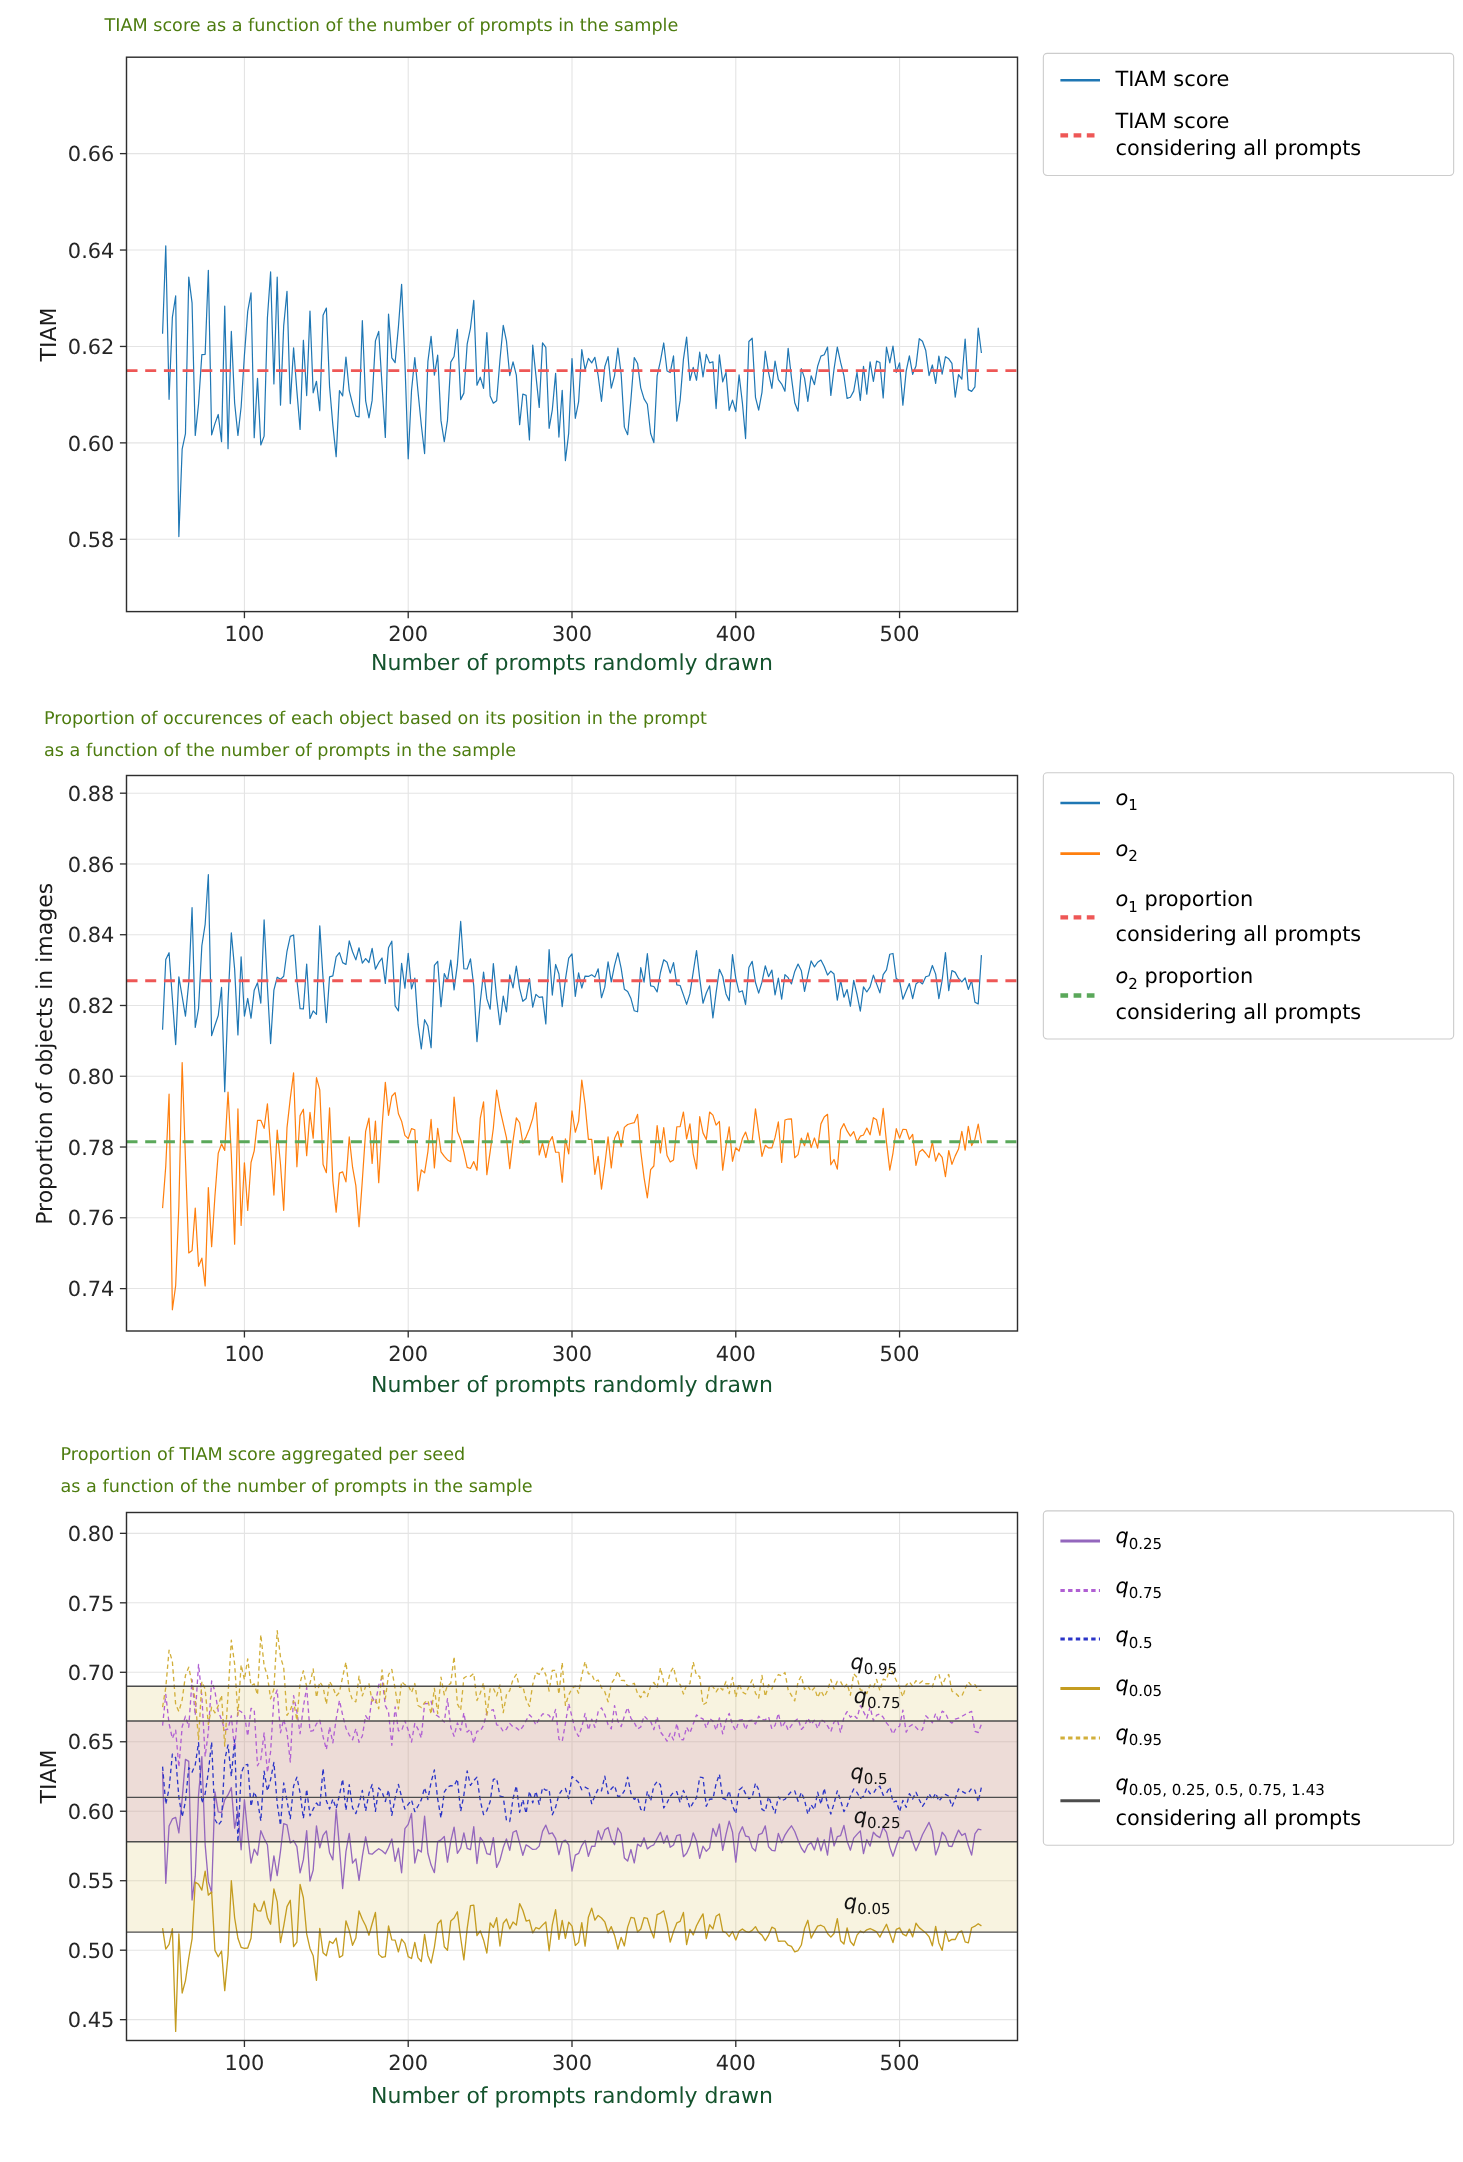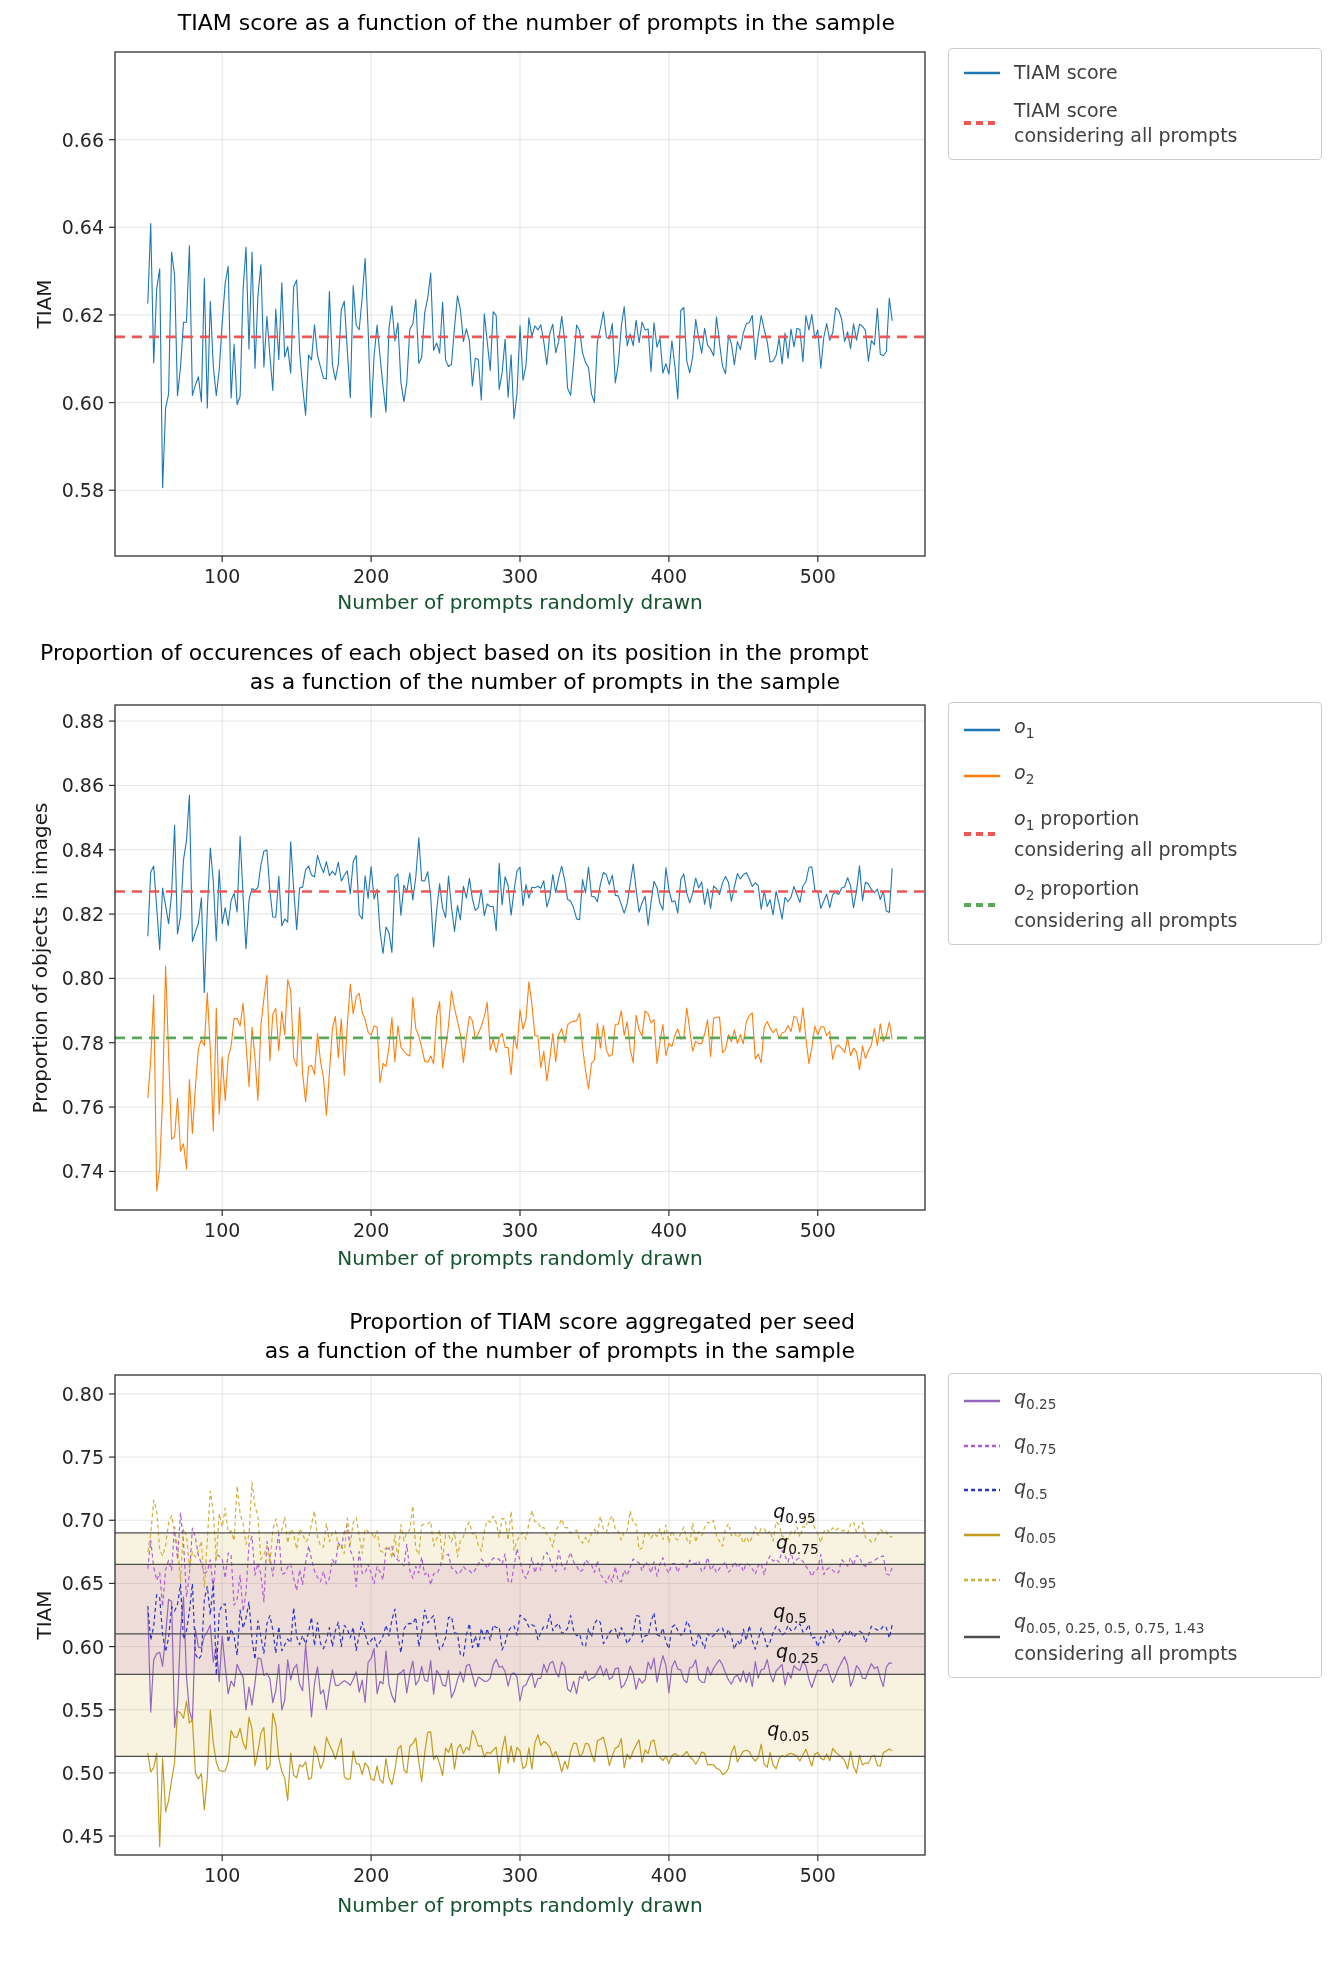--- a/index.html
+++ b/index.html
@@ -3,39 +3,39 @@
 <meta charset="utf-8">
 <style>
   html,body{margin:0;padding:0;background:#fff;}
   body{font-family:"DejaVu Sans","Liberation Sans",sans-serif;color:#1a1a1a;}
   .page{position:relative;width:1330px;height:1965px;background:#fff;overflow:hidden;}
   .chart-block{position:absolute;left:0;width:1330px;}
   #block-0{top:0;height:630px;}
   #block-1{top:630px;height:665px;}
   #block-2{top:1295px;height:670px;}
   svg.plot{position:absolute;left:0;top:0;width:100%;height:100%;}
-  .title{position:absolute;font-size:22px;line-height:29px;text-align:right;color:#000000;}
+  .title{position:absolute;font-size:16px;line-height:29px;text-align:left;color:#4d7c0f;}
   .title .tline{white-space:nowrap;}
   #block-0 .title{left:95px;top:8px;width:800px;}
   #block-1 .title{left:40px;top:8px;width:800px;}
   #block-2 .title{left:55px;top:12px;width:800px;}
   .xlabel{position:absolute;width:400px;text-align:center;font-size:20px;color:#14532d;}
   #block-0 .xlabel{left:320px;top:590px;}
   #block-1 .xlabel{left:320px;top:616px;}
   #block-2 .xlabel{left:320px;top:598px;}
   .ylabel{position:absolute;font-size:20px;color:#1a1a1a;white-space:nowrap;transform:translate(-50%,-50%) rotate(-90deg);}
   #block-0 .ylabel{left:44px;top:304px;}
   #block-1 .ylabel{left:40px;top:328px;}
   #block-2 .ylabel{left:44px;top:320px;}
   .legend{position:absolute;left:948px;width:346px;background:#fff;border:1px solid #cccccc;border-radius:4px;
           padding:11px 13px;display:flex;flex-direction:column;gap:13px;box-sizing:content-box;}
   #block-0 .legend{top:48px;}
   #block-1 .legend{top:72px;gap:14px;}
   #block-2 .legend{top:78px;}
-  .legend-item{display:flex;align-items:center;gap:12px;font-size:19px;line-height:25px;color:#404040;}
+  .legend-item{display:flex;align-items:center;gap:12px;font-size:19px;line-height:25px;color:#000000;}
   .legend-sample{flex:0 0 40px;}
   .legend-label{flex:1 1 auto;}
   .annotation{position:absolute;font-size:19px;color:#111;white-space:nowrap;}
   i.mv{font-style:italic;}
   sub{font-size:0.72em;}
   text.tick{font-family:"DejaVu Sans","Liberation Sans",sans-serif;}
 </style>
 </head>
 <body>
 

